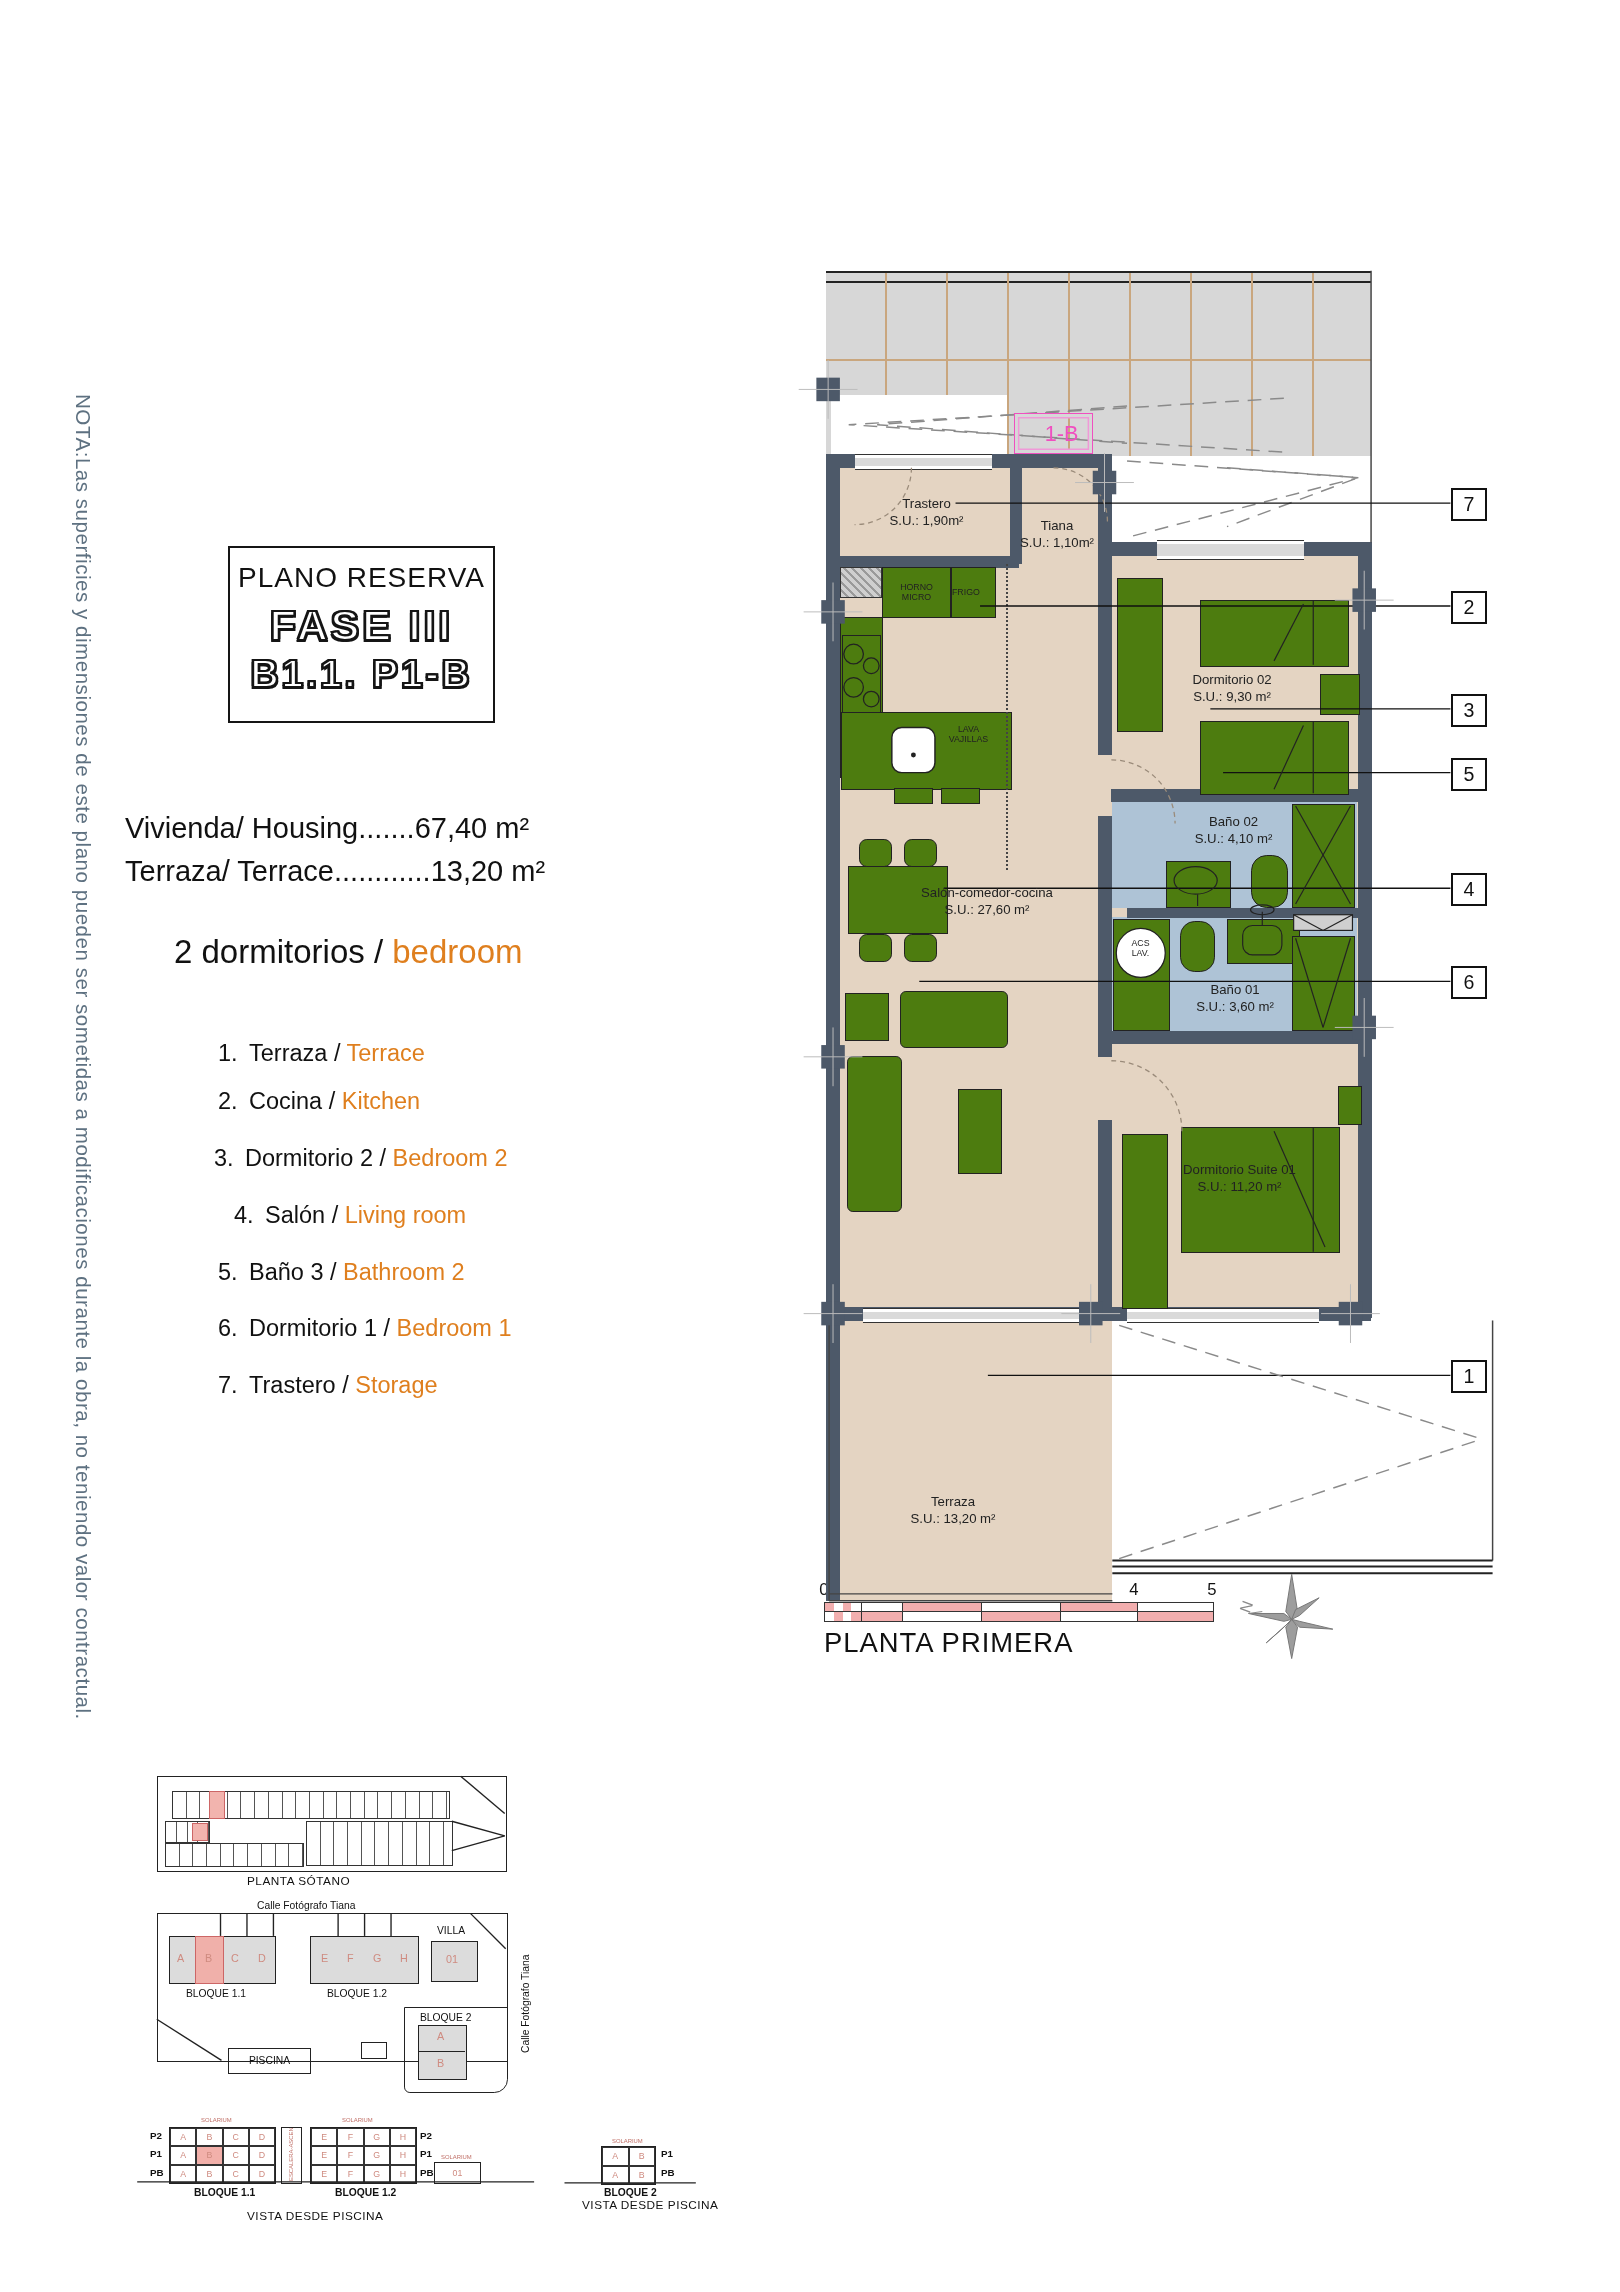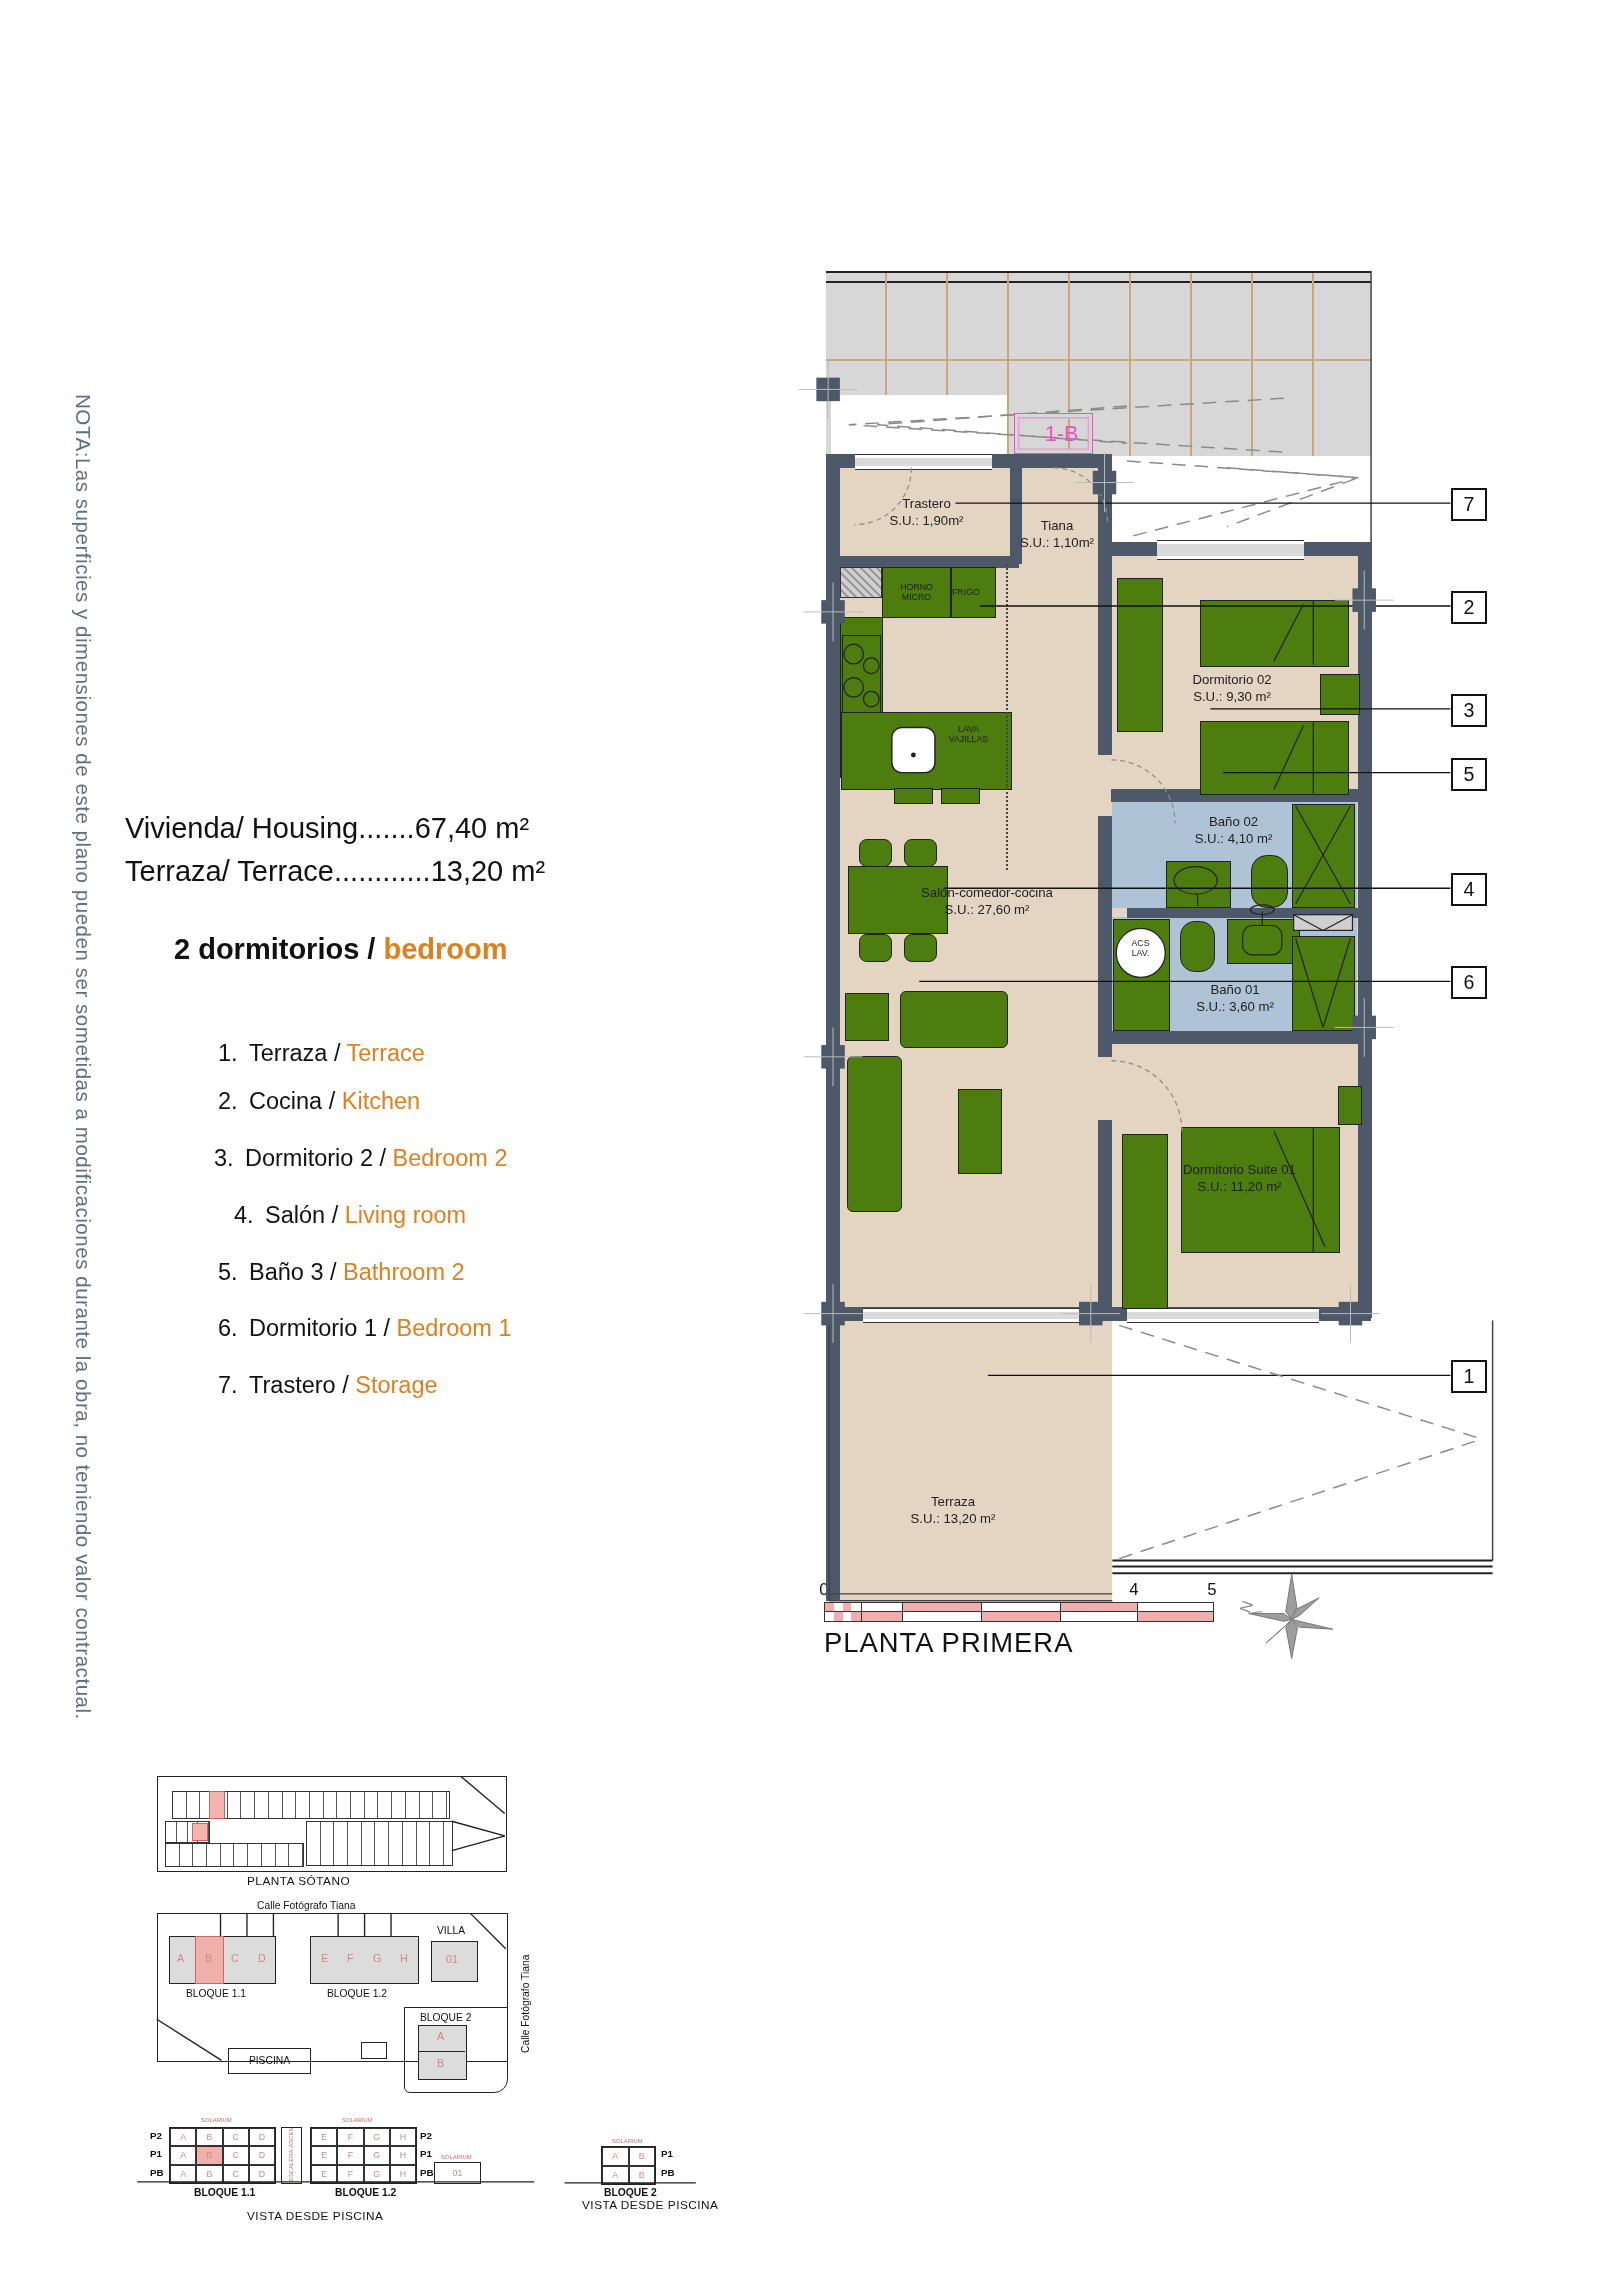--- a/index.html
+++ b/index.html
@@ -11,21 +11,21 @@
         color:#5e7181;white-space:nowrap;}
   
   .titlebox{border:2.9px solid #151515;text-align:center;background:#fff;}
   .title-line1{font-size:28px;letter-spacing:1px;margin-top:13.7px;font-weight:500;}
   .outline-txt{font-weight:800;color:#fff;letter-spacing:2.9px;
        -webkit-text-stroke:2.2px #151515;
        text-shadow:-1.5px -1.5px 0 #151515,1.5px -1.5px 0 #151515,-1.5px 1.5px 0 #151515,1.5px 1.5px 0 #151515;}
   .fase{font-size:43px;margin-top:7.8px;}
   .unitcode{font-size:39px;margin-top:2px;}
   .sumline{font-size:29px;white-space:nowrap;}
-  .dormline{font-size:29px;font-weight:bold;}
+  .dormline{font-size:33px;}
   .orange{color:#df7f1e;}
   .legend-item{font-size:23.5px;white-space:nowrap;}
   .legend-num{display:inline-block;width:31px;}
   
   .tan{background:#e4d4c2;}
   .blue{background:#aec3d6;}
   .wall{background:#4d5969;}
   .roof{background:#d7d7d7;}
   .win{background:#dadada;border-top:1.5px solid #333;border-bottom:1.5px solid #333;
        box-shadow:inset 0 2.9px 0 #fff,inset 0 -2.9px 0 #fff;}
@@ -50,20 +50,25 @@
   .pinkcell{background:#f2b0aa;}
   svg.overlay{position:absolute;left:0;top:0;z-index:5;pointer-events:none;}
 </style>
 </head>
 <body>
 
 <div class="page">
 
   <div class="abs nota" style="left:71px;top:394px;height:1544px">NOTA:Las superficies y dimensiones de este plano pueden ser sometidas a modificaciones durante la obra, no teniendo valor contractual.</div>
 
+  <div class="abs titlebox" style="left:228px;top:546px;width:263px;height:173px">
+    <div class="title-line1">PLANO RESERVA</div>
+    <div class="outline-txt fase">FASE III</div>
+    <div class="outline-txt unitcode">B1.1. P1-B</div>
+  </div>
 
   <div class="abs sumline" style="left:125px;top:812px">Vivienda/ Housing.......67,40 m²</div>
   <div class="abs sumline" style="left:125px;top:855px">Terraza/ Terrace............13,20 m²</div>
   <div class="abs dormline" style="left:174px;top:933px"><span>2 dormitorios</span><span> / </span><span class="orange">bedroom</span></div>
 
   <div class="abs legend-item" style="left:218px;top:1040px"><span class="legend-num">1.</span><span>Terraza</span> / <span class="orange">Terrace</span></div>
   <div class="abs legend-item" style="left:218px;top:1088px"><span class="legend-num">2.</span><span>Cocina</span> / <span class="orange">Kitchen</span></div>
   <div class="abs legend-item" style="left:214px;top:1145px"><span class="legend-num">3.</span><span>Dormitorio 2</span> / <span class="orange">Bedroom 2</span></div>
   <div class="abs legend-item" style="left:234px;top:1202px"><span class="legend-num">4.</span><span>Salón</span> / <span class="orange">Living room</span></div>
   <div class="abs legend-item" style="left:218px;top:1259px"><span class="legend-num">5.</span><span>Baño 3</span> / <span class="orange">Bathroom 2</span></div>

